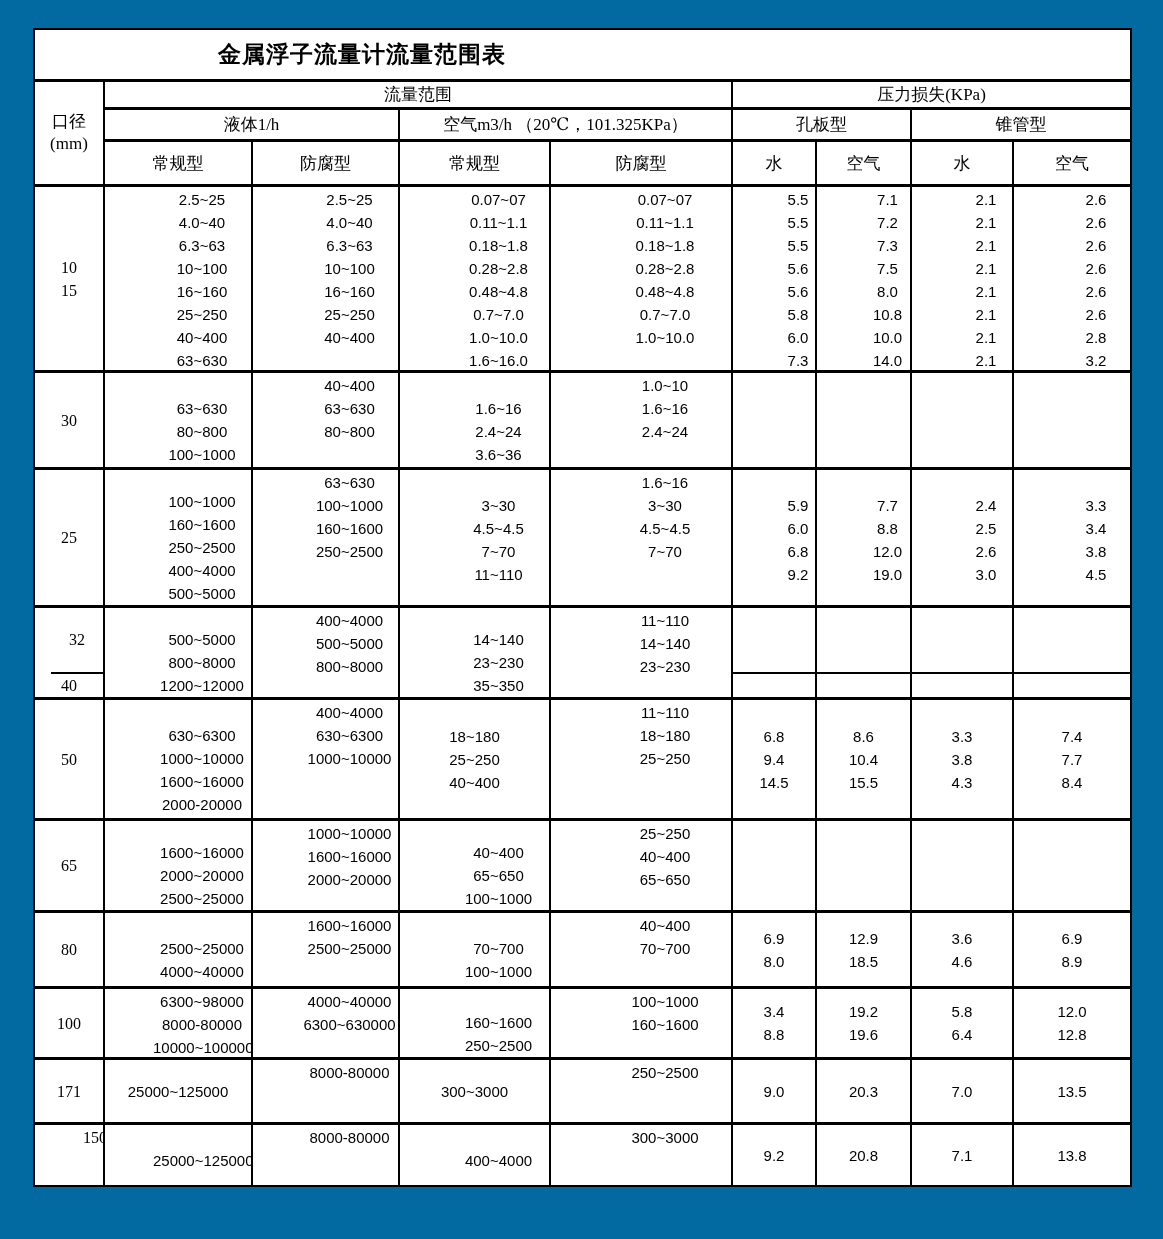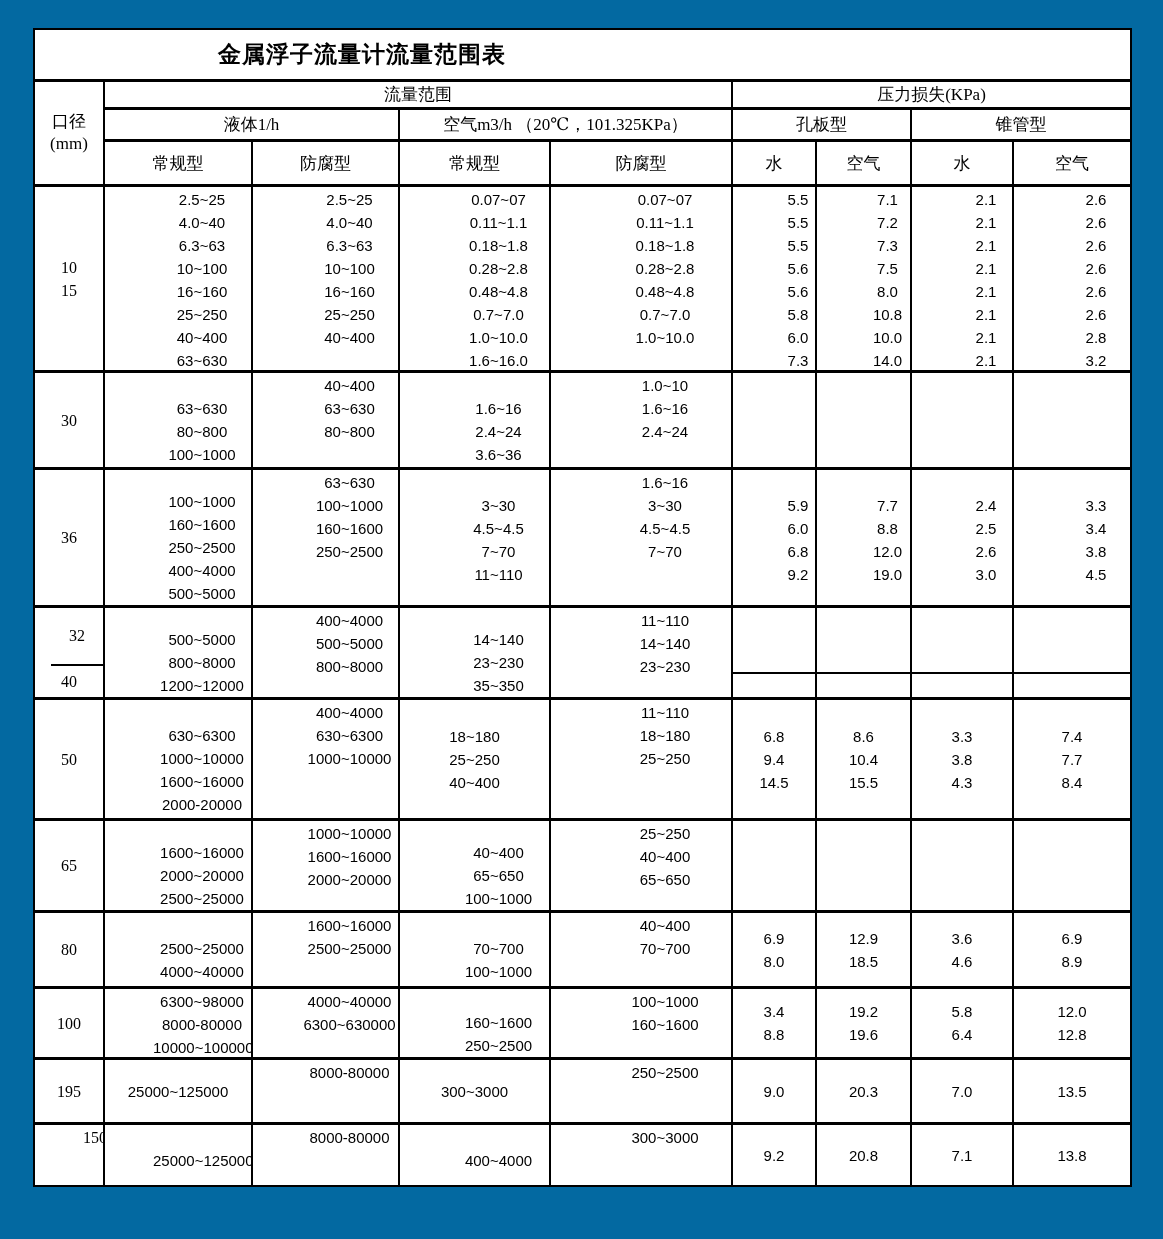--- a/index.html
+++ b/index.html
@@ -218,21 +218,21 @@
             <div class="line">1.6~16</div>
             <div class="line">2.4~24</div>
           </div>
           <div class="cell col-kb-water br v-top"></div>
           <div class="cell col-kb-air br v-top"></div>
           <div class="cell col-zg-water br v-top"></div>
           <div class="cell col-zg-air v-top"></div>
         </div>
         <div class="block" style="height: 138px;">
           <div class="cell col-bore br v-center">
-            <div class="line">36</div>
+            <div class="line">25</div>
           </div>
           <div class="cell col-liq-reg br v-top">
             <div class="line"></div>
             <div class="line">100~1000</div>
             <div class="line">160~1600</div>
             <div class="line">250~2500</div>
             <div class="line">400~4000</div>
             <div class="line">500~5000</div>
           </div>
           <div class="cell col-liq-anti br v-top">
@@ -278,21 +278,21 @@
           <div class="cell col-zg-air v-top">
             <div class="line"></div>
             <div class="line">3.3</div>
             <div class="line">3.4</div>
             <div class="line">3.8</div>
             <div class="line">4.5</div>
           </div>
         </div>
         <div class="block" style="height: 92px;">
           <div class="cell col-bore br split">
-            <div class="split-top" style="height: 58px; margin-left: 16px;">32</div>
+            <div class="split-top" style="height: 66px; margin-left: 16px;">32</div>
             <div class="split-bottom">40</div>
           </div>
           <div class="cell col-liq-reg br v-top">
             <div class="line"></div>
             <div class="line">500~5000</div>
             <div class="line">800~8000</div>
             <div class="line">1200~12000</div>
           </div>
           <div class="cell col-liq-anti br v-top">
             <div class="line">400~4000</div>
@@ -478,21 +478,21 @@
             <div class="line">5.8</div>
             <div class="line">6.4</div>
           </div>
           <div class="cell col-zg-air v-center">
             <div class="line">12.0</div>
             <div class="line">12.8</div>
           </div>
         </div>
         <div class="block" style="height: 65px;">
           <div class="cell col-bore br v-center">
-            <div class="line">195</div>
+            <div class="line">171</div>
           </div>
           <div class="cell col-liq-reg br v-center">
             <div class="line">25000~125000</div>
           </div>
           <div class="cell col-liq-anti br v-top">
             <div class="line">8000-80000</div>
           </div>
           <div class="cell col-air-reg br v-center">
             <div class="line">300~3000</div>
           </div>

